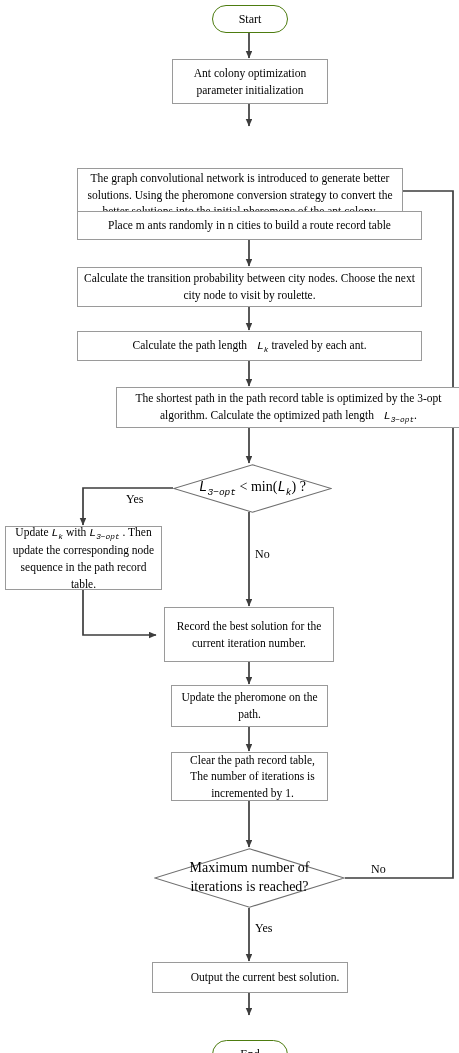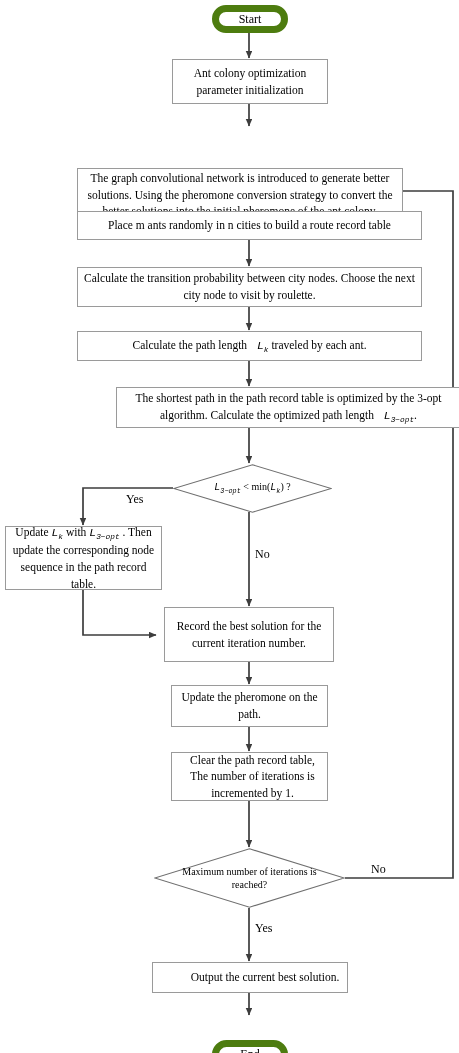--- a/index.html
+++ b/index.html
@@ -36,21 +36,21 @@
     text-align: center;
     background: #ffffff;
   }
   .proc {
     border: 1px solid #9a9a9a;
     font-size: 11.5px;
     line-height: 1.45;
     padding: 2px 6px;
   }
   .term {
-    border: 7px solid #4d7c0f;
+    border: 1px solid #4d7c0f;
     border-radius: 16px;
     font-size: 12px;
     align-items: center;
   }
   .diamond-wrap {
     position: absolute;
     box-sizing: border-box;
   }
   .diamond-wrap svg.dshape {
     position: absolute;
@@ -62,21 +62,21 @@
   .diamond-label {
     position: absolute;
     left: 0;
     top: 0;
     width: 100%;
     height: 100%;
     display: flex;
     align-items: center;
     justify-content: center;
     text-align: center;
-    font-size: 10px;
+    font-size: 14px;
     line-height: 1.35;
   }
   .edge-label {
     position: absolute;
     font-size: 12px;
     background: transparent;
     white-space: nowrap;
   }
   .mathv {
     font-family: Liberation Mono, monospace;

